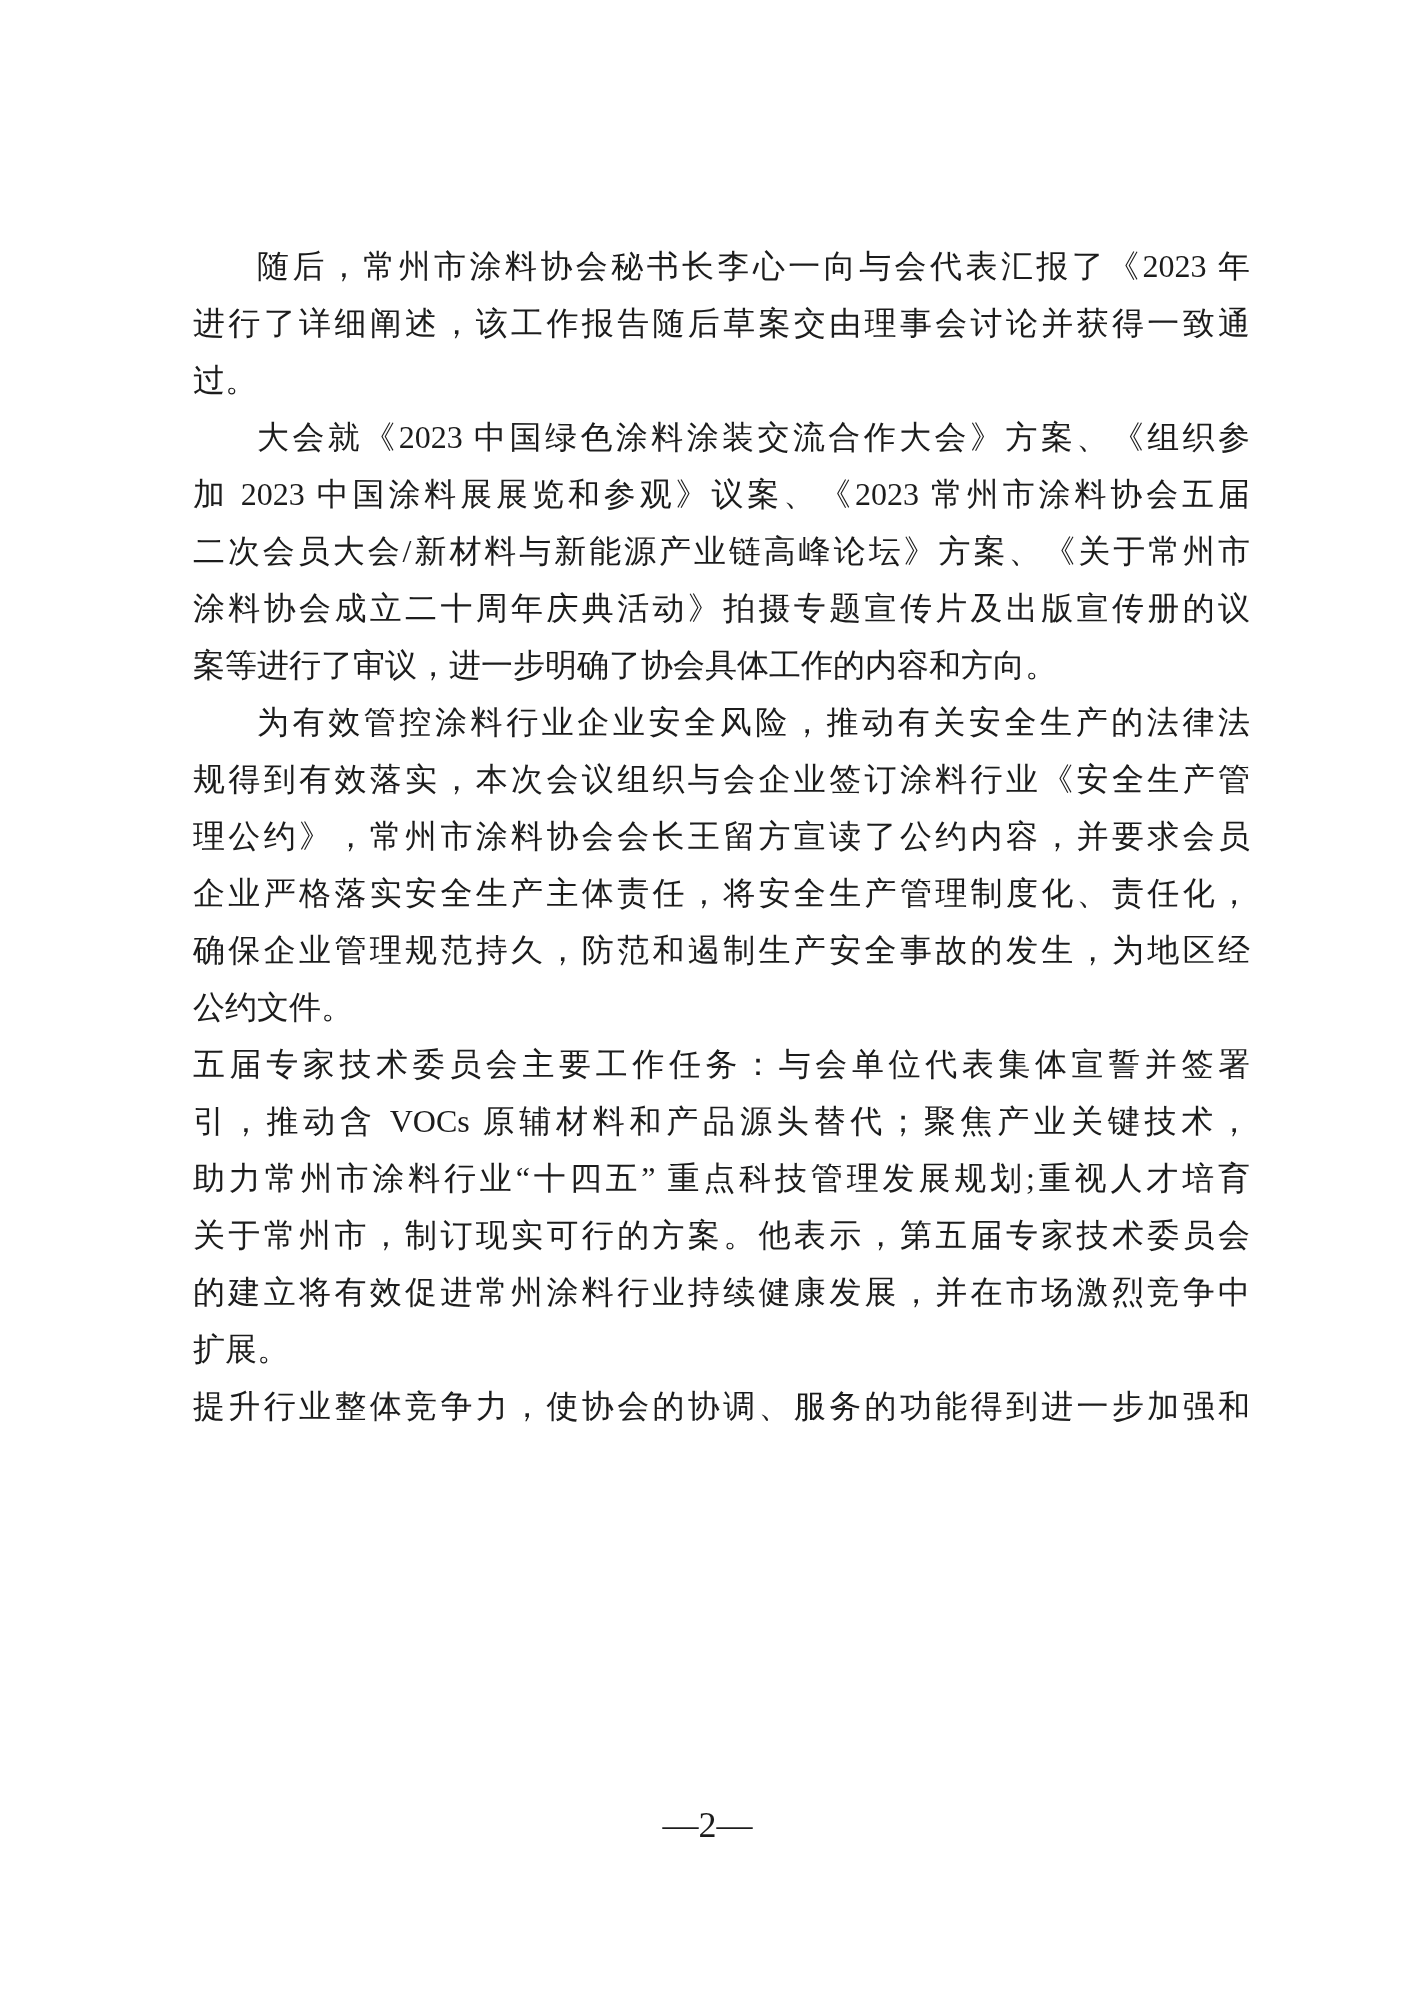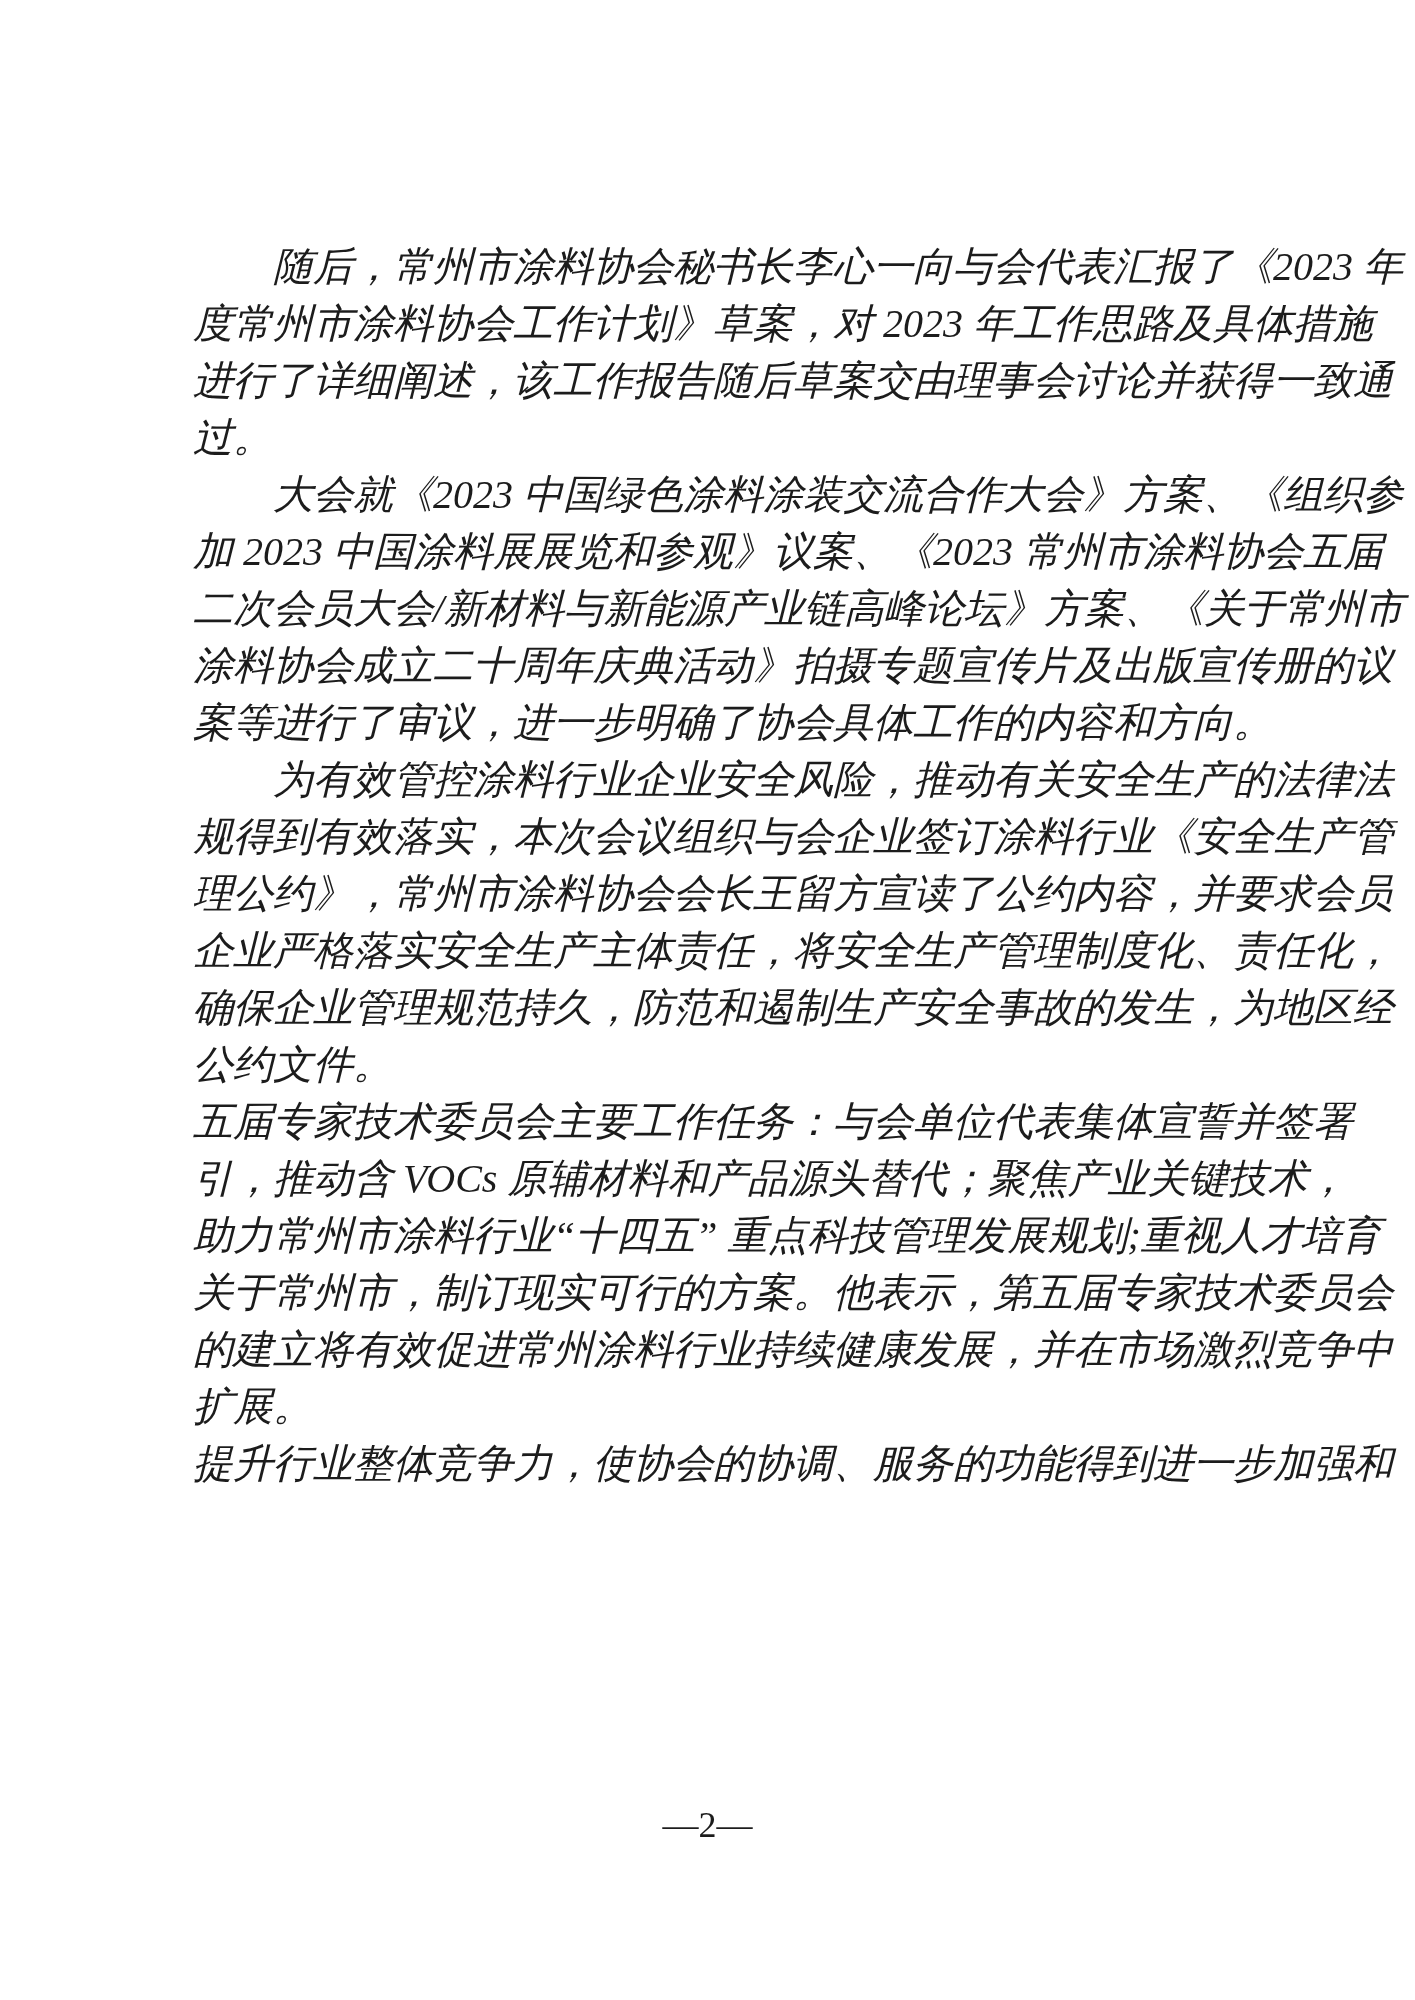--- a/index.html
+++ b/index.html
@@ -22,27 +22,26 @@
     top: 238px;
     width: 1057px;
   }
   .paragraph {
     margin: 0;
     padding: 0;
   }
   .line {
     height: 57px;
     line-height: 57px;
-    font-size: 40px;
+    font-size: 32px;
     white-space: nowrap;
     text-align: justify;
     text-align-last: justify;
     text-justify: inter-character;
     letter-spacing: 0;
-    font-style: italic;
   }
   .line.indent {
     text-indent: 2em;
   }
   .line.para-end {
     text-align-last: left;
   }
   .footer {
     position: absolute;
     left: 0;
@@ -55,21 +54,20 @@
   }
 </style>
 </head>
 <body>
 
 <div class="page">
   <div class="text-block">
 
     <div class="paragraph">
       <div class="line indent">随后，常州市涂料协会秘书长李心一向与会代表汇报了《2023 年</div>
-      <div class="line">度常州市涂料协会工作计划》草案，对 2023 年工作思路及具体措施</div>
       <div class="line">进行了详细阐述，该工作报告随后草案交由理事会讨论并获得一致通</div>
       <div class="line para-end">过。</div>
     </div>
 
     <div class="paragraph">
       <div class="line indent">大会就《2023 中国绿色涂料涂装交流合作大会》方案、《组织参</div>
       <div class="line">加 2023 中国涂料展展览和参观》议案、《2023 常州市涂料协会五届</div>
       <div class="line">二次会员大会/新材料与新能源产业链高峰论坛》方案、《关于常州市</div>
       <div class="line">涂料协会成立二十周年庆典活动》拍摄专题宣传片及出版宣传册的议</div>
       <div class="line para-end">案等进行了审议，进一步明确了协会具体工作的内容和方向。</div>

